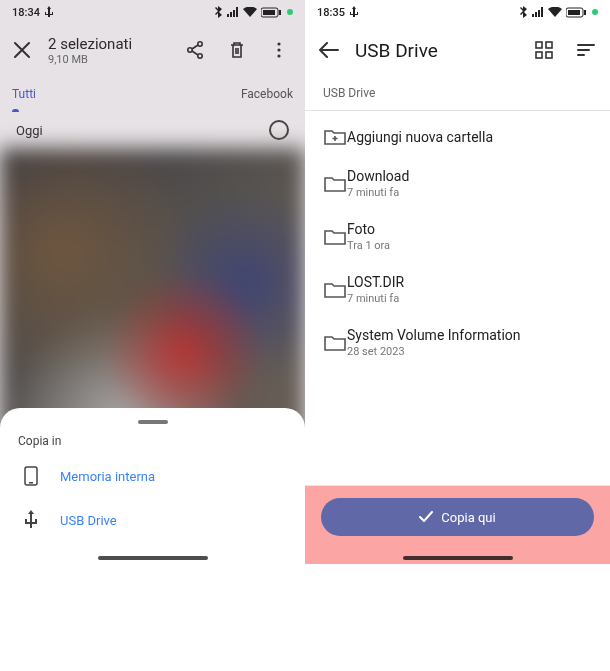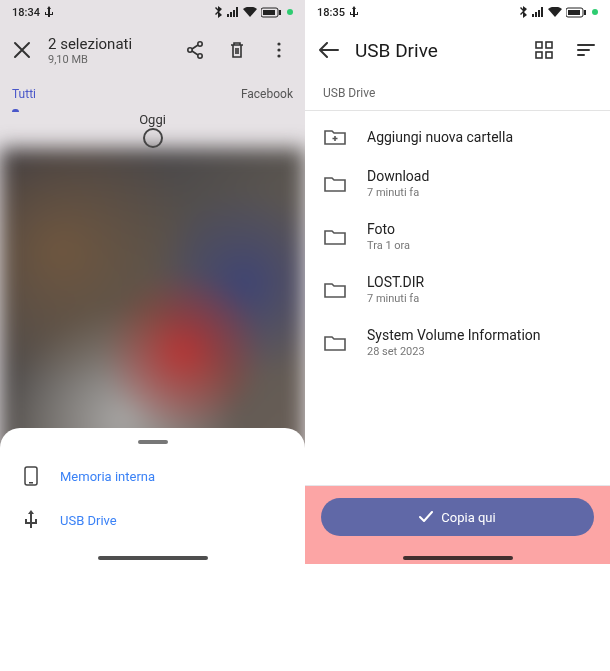--- a/index.html
+++ b/index.html
@@ -63,21 +63,20 @@
   
   .date-row {
     height: 36px;
     display: flex;
     align-items: center;
     justify-content: space-between;
     padding: 0 16px;
     background: #e6e2e5;
     font-size: 13px;
     color: #333;
-    flex-direction: column;
   }
   .circle-check {
     width: 20px; height: 20px; border: 2px solid #444; border-radius: 50%;
   }
   
   .blurred {
     width: 100%;
     height: 340px;
     background:
       radial-gradient(circle at 20% 30%, rgba(120,90,60,0.8), transparent 40%),
@@ -124,21 +123,21 @@
   .r-title { flex: 1; font-size: 19px; color: #1a1a1a; font-weight: 400;}
   .r-actions { display: flex; align-items: center; gap: 18px; color:#333;}
   .breadcrumb {
     padding: 10px 18px 10px;
     font-size: 12px;
     color: #666;
     border-bottom: 1px solid #e3e3e3;
   }
   .folder-list { padding-top: 6px; }
   .folder-item {
-    display: flex; align-items: center; gap: 20px;
+    display: flex; align-items: center; 
     padding: 11px 18px;
   }
   .folder-icon { width: 24px; display:flex; justify-content:center; color:#555;}
   .folder-text { display:flex; flex-direction:column; }
   .folder-name { font-size: 14px; color: #222; }
   .folder-sub { font-size: 11px; color: #777; margin-top: 2px;}
   
   .copy-bar {
     position: absolute;
     left: 0; right: 0; bottom: 0;
@@ -247,20 +246,21 @@
 
   <div class="date-row">
     <span>Oggi</span>
     <span class="circle-check"></span>
   </div>
 
   <div class="blurred"></div>
 
   <div class="sheet">
     <div class="sheet-handle"></div>
+    <div class="sheet-title">Copia in</div>
     <div class="sheet-item">
       <span class="sheet-icon">
         <svg width="14" height="20" viewBox="0 0 14 20">
             <rect x="1" y="1" width="12" height="18" rx="2" fill="none" stroke="currentColor" stroke-width="1.5"></rect>
             <rect x="5" y="16" width="4" height="1.5" fill="currentColor"></rect>
           </svg>
       </span>
       <span>Memoria interna</span>
     </div>
     <div class="sheet-item">

